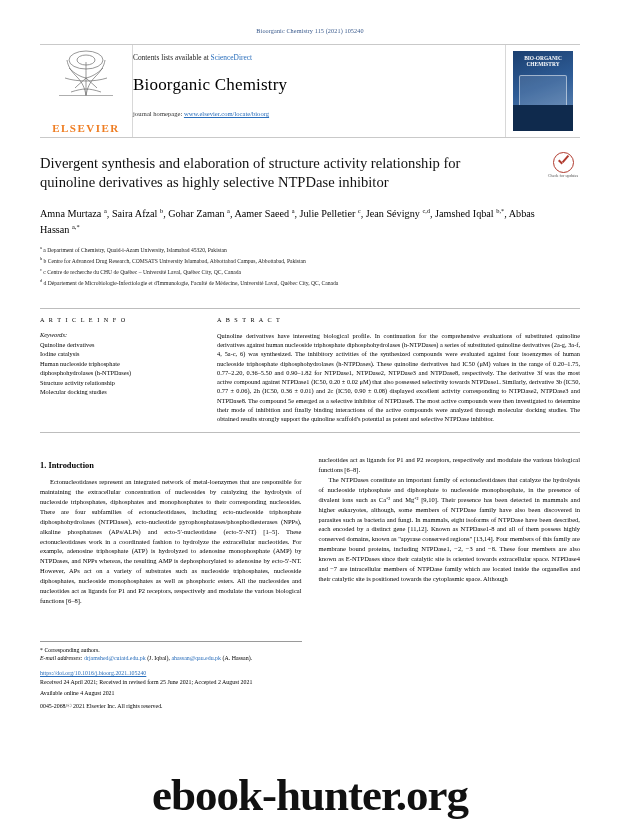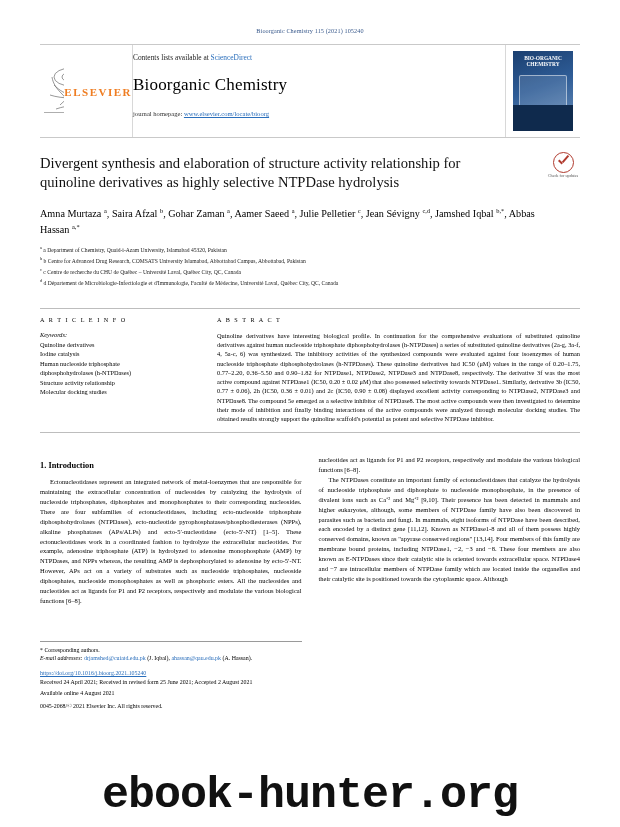--- a/index.html
+++ b/index.html
@@ -37,23 +37,23 @@
     border-top: 1px solid #c9c9c9;
     border-bottom: 1px solid #c9c9c9;
     height: 92px;
     display: flex;
     align-items: stretch;
   }
   .mast-left {
     width: 92px;
     border-right: 1px solid #d8d8d8;
     display: flex;
-    flex-direction: row;
+    flex-direction: column;
     align-items: center;
-    justify-content: flex-start;
+    justify-content: space-between;
     padding: 3px 0;
   }
   .elsevier-tree {
     width: 62px;
     height: 52px;
     background: #fff;
     position: relative;
     overflow: hidden;
   }
   .elsevier-tree svg { display: block; }
@@ -279,21 +279,21 @@
     font-size: 5.9px;
     margin-top: 5px;
   }
 
   
   .watermark {
     position: absolute;
     left: 0; right: 0;
     bottom: 6px;
     text-align: center;
-    font-family: Liberation Mono, monospace;
+    font-family: Liberation Serif, serif;
     font-weight: bold;
     font-size: 45px;
     letter-spacing: -1px;
     color: #111;
   }
 </style>
 </head>
 <body>
 
 <div class="page">
@@ -341,21 +341,21 @@
     <div class="mast-right">
       <div class="cover">
         <div class="cov-top">BIO-ORGANIC CHEMISTRY</div>
         <div class="cov-mol"></div>
         <div class="cov-bar"></div>
       </div>
     </div>
   </div>
 
   <div class="title-area">
-    <h1 class="title">Divergent synthesis and elaboration of structure activity relationship for quinoline derivatives as highly selective NTPDase hydrolysis</h1>
+    <h1 class="title">Divergent synthesis and elaboration of structure activity relationship for quinoline derivatives as highly selective NTPDase inhibitor</h1>
     <div class="crossmark">
       <div class="cm-circle"></div>
       <div class="cm-label">Check for updates</div>
     </div>
   </div>
 
   <div class="authors">Amna Murtaza <sup>a</sup>, Saira Afzal <sup>b</sup>, Gohar Zaman <sup>a</sup>, Aamer Saeed <sup>a</sup>, Julie Pelletier <sup>c</sup>, Jean Sévigny <sup>c,d</sup>, Jamshed Iqbal <sup>b,*</sup>, Abbas Hassan <sup>a,*</sup></div>
 
   <div class="affils">
     <div><sup>a</sup> <span>a Department of Chemistry, Quaid-i-Azam University, Islamabad 45320, Pakistan</span></div>

